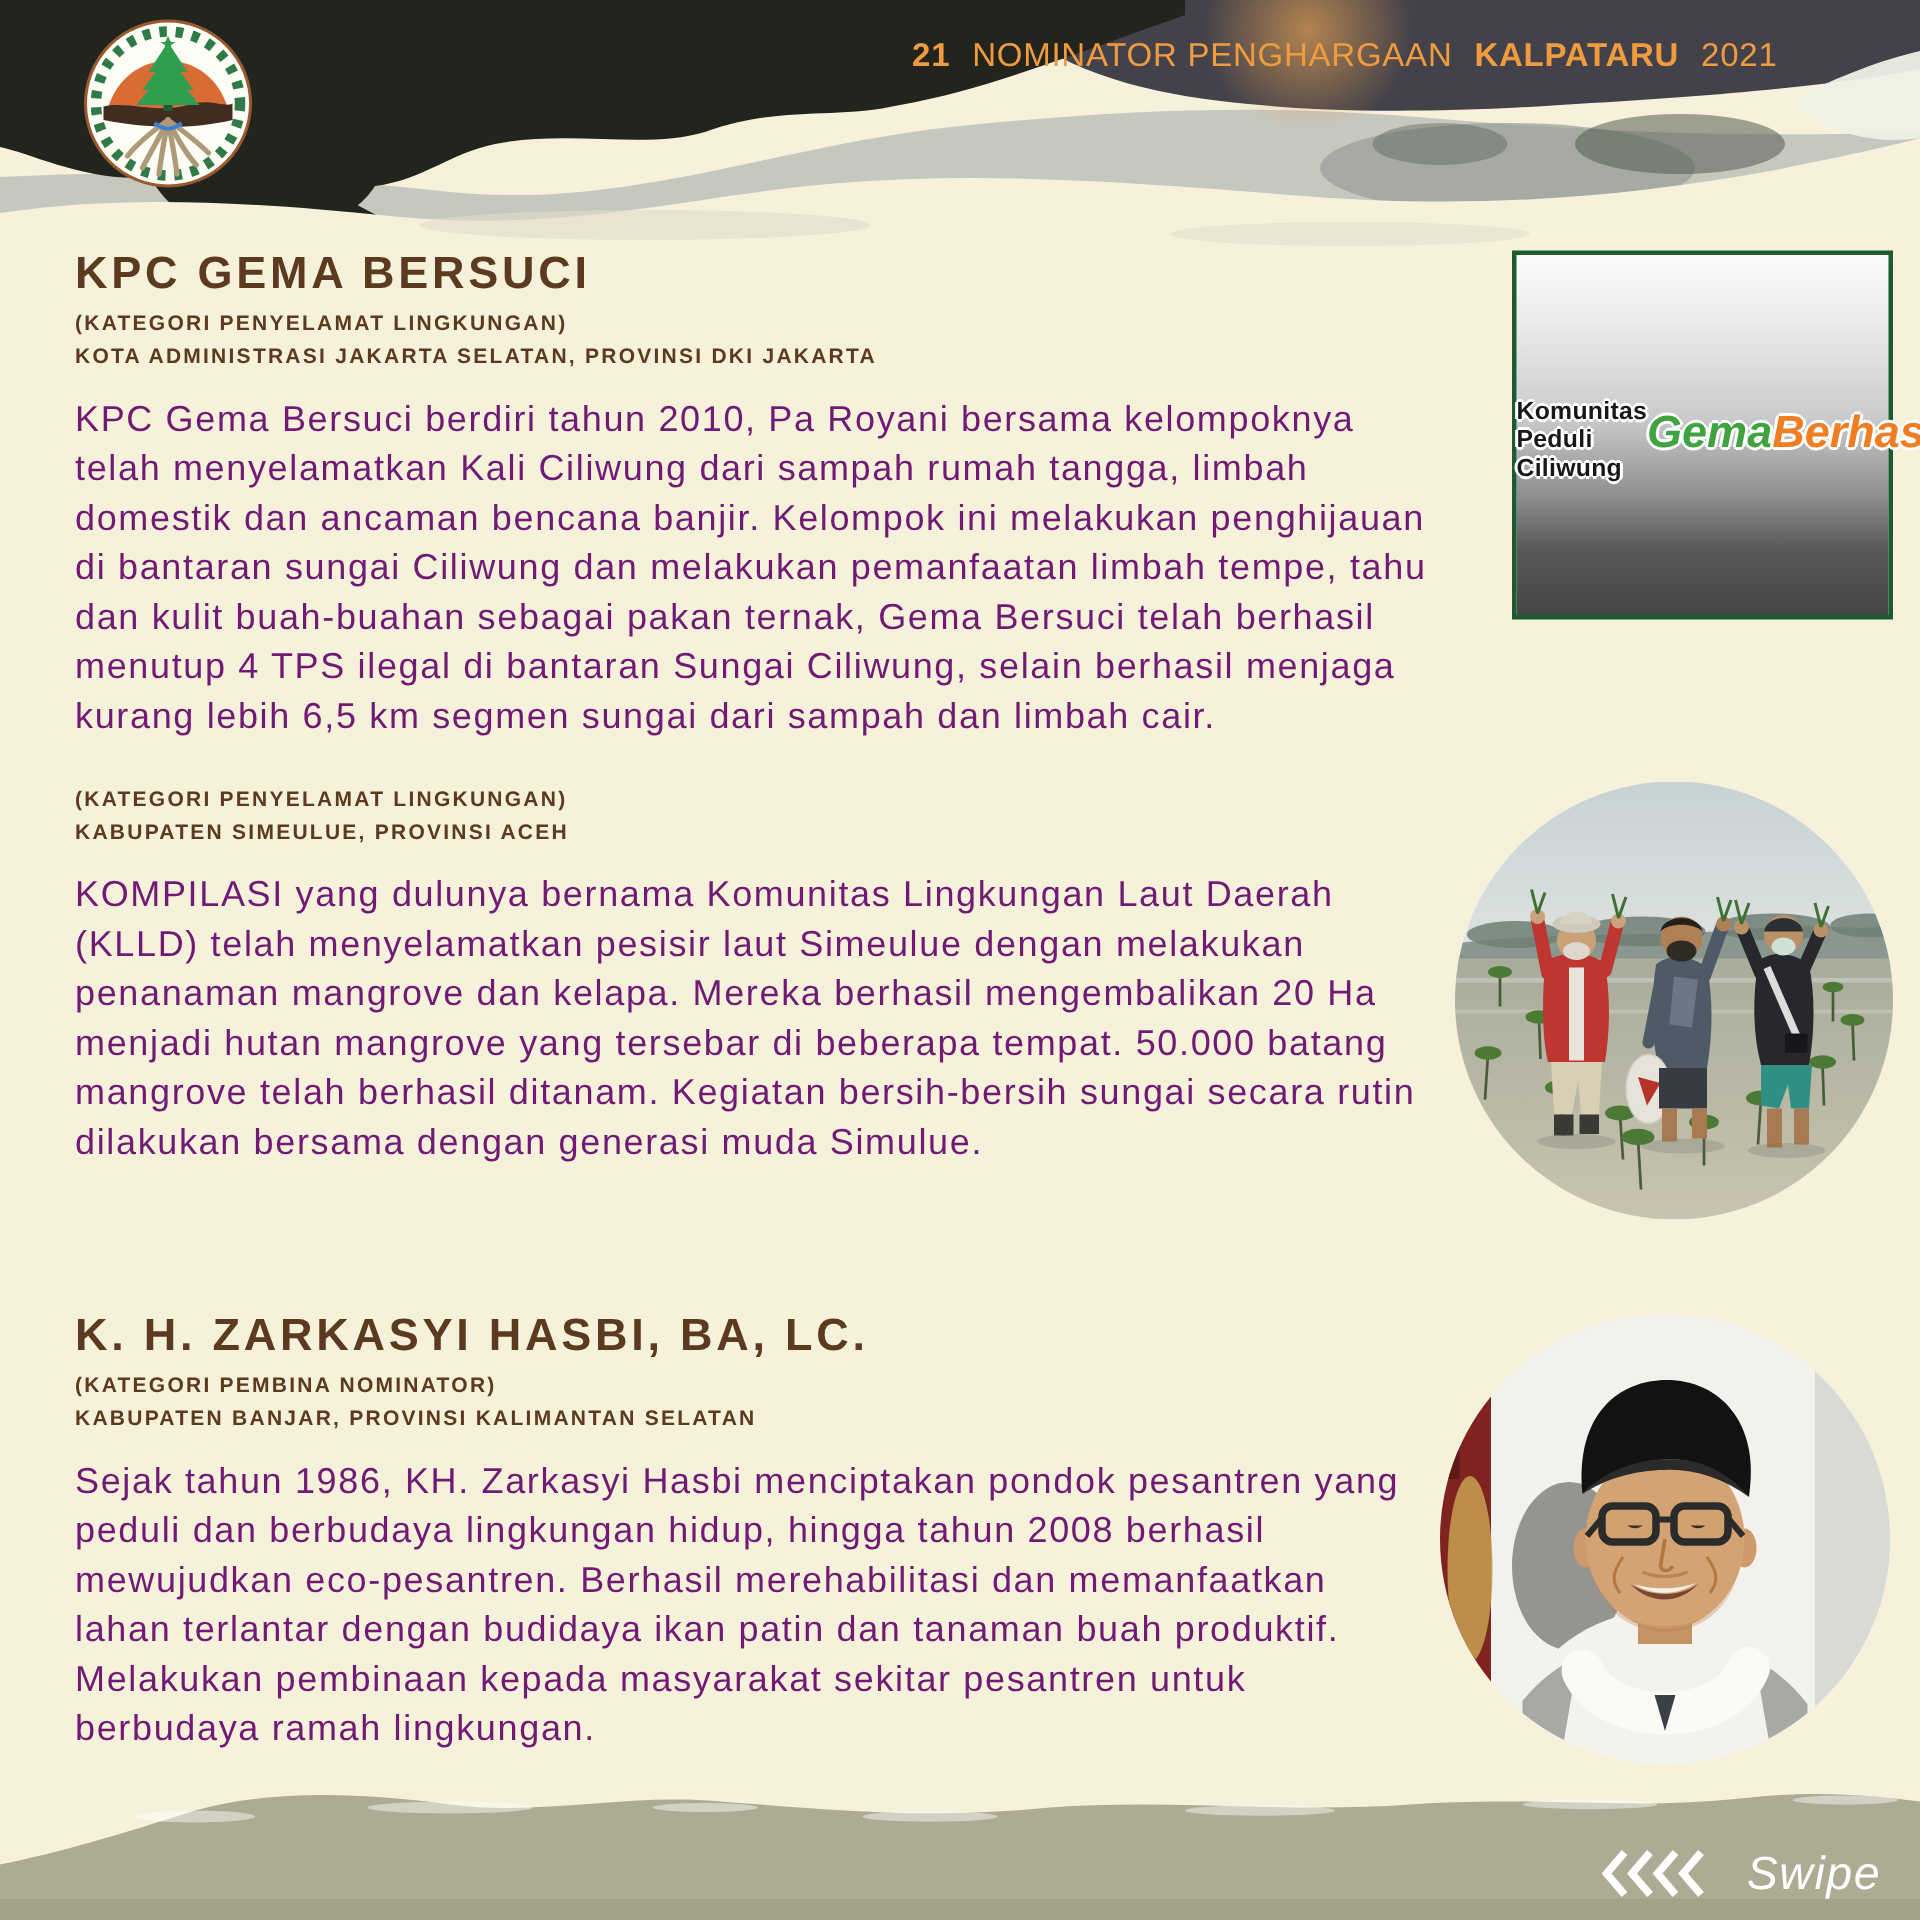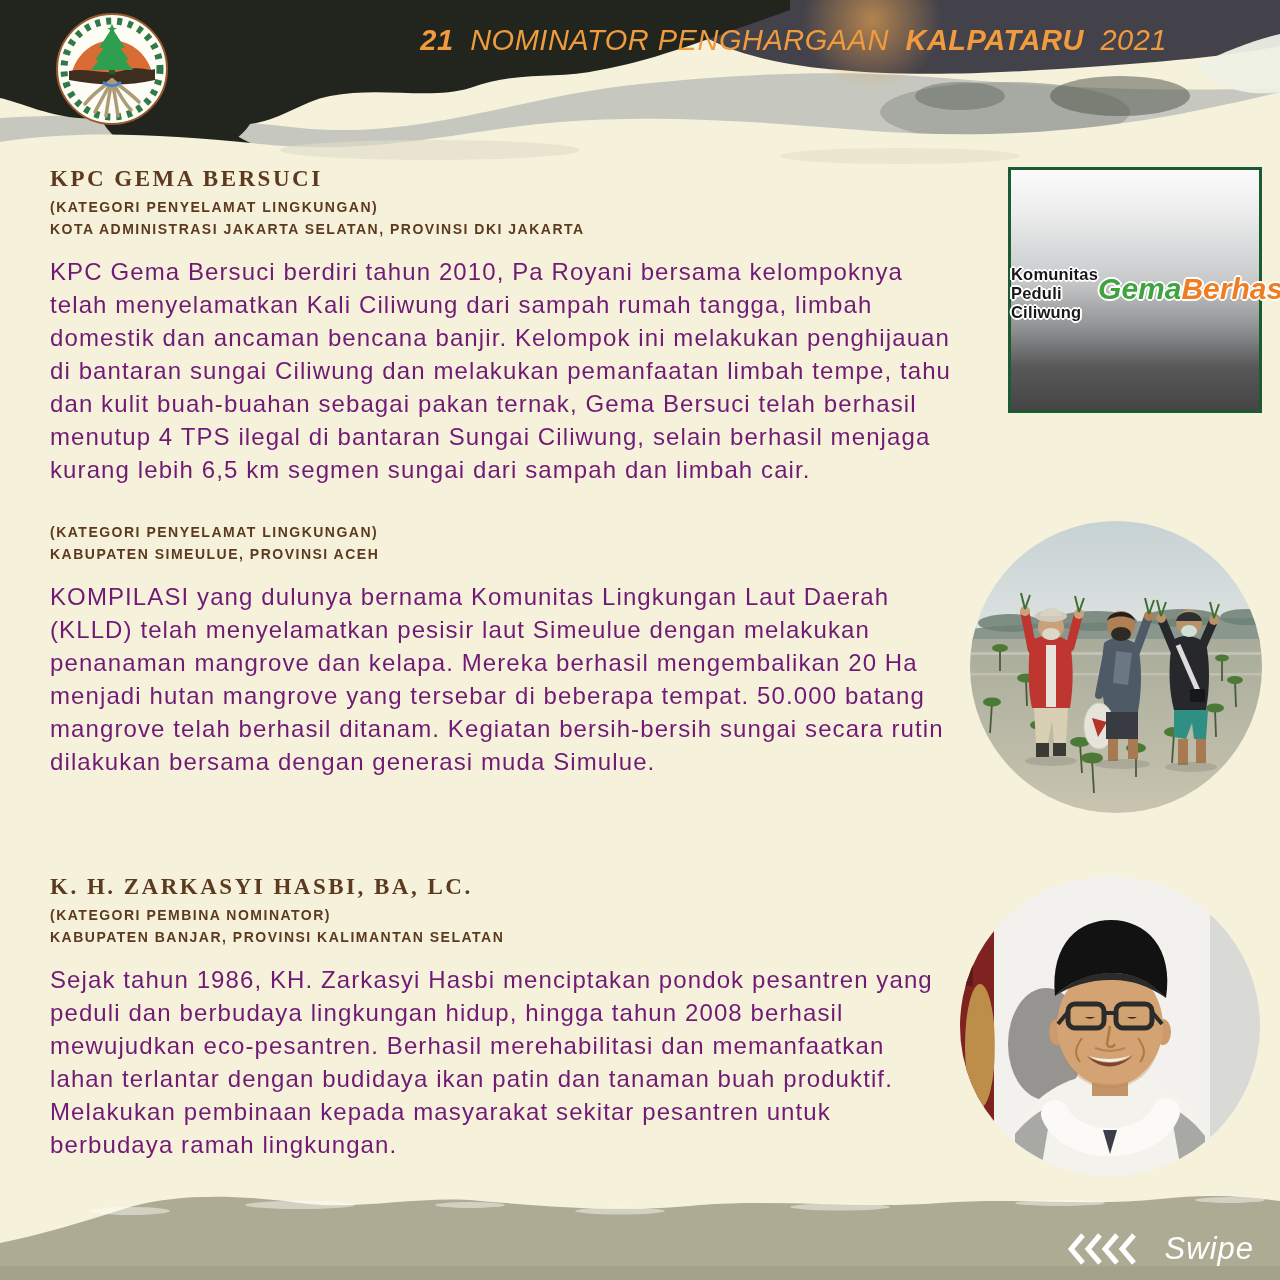--- a/index.html
+++ b/index.html
@@ -1,26 +1,26 @@
 <!DOCTYPE html>
 <html><head>
 <meta charset="utf-8">
 <style>
   html,body{margin:0;padding:0;background:#f6f1da;}
   #page{position:relative;width:1280px;height:1280px;overflow:hidden;
         background:#f6f1da;font-family:"Liberation Sans",sans-serif;}
   .abs{position:absolute;}
   
   #header-art{left:0;top:0;width:1280px;height:215px;}
-  #hdr-title{top:24px;right:113px;color:#f09c3e;font-size:29px;letter-spacing:.5px;white-space:nowrap;font-style:italic;}
+  #hdr-title{top:24px;right:95px;color:#f09c3e;font-size:22px;letter-spacing:.5px;white-space:nowrap;}
   #hdr-title .b{font-weight:bold;}
   #hdr-title span{margin-left:8px;}
   
   .section{left:50px;width:905px;color:#5c3a20;}
-  .sec-title{font-size:23px;font-weight:bold;letter-spacing:2.5px;margin:0 0 7px 0;font-family:Liberation Serif, serif;}
+  .sec-title{font-size:30px;font-weight:bold;letter-spacing:2.5px;margin:0 0 7px 0;}
   .sec-cat,.sec-loc{font-size:14px;font-weight:bold;letter-spacing:1.5px;margin:0 0 6px 0;}
   .sec-body{margin-top:18px;font-size:24px;line-height:33px;letter-spacing:1.1px;color:#701a75;}
   #section-1{top:166px;} #section-1 .sec-body{width:905px;}
   #section-2{top:524px;} #section-2 .sec-body{width:895px;}
   #section-3{top:874px;} #section-3 .sec-body{width:900px;}
   
   #gema-card{left:1008px;top:167px;width:254px;height:246px;box-sizing:border-box;
     border:3px solid #1c5a33;display:flex;flex-direction:row;align-items:center;
     background:linear-gradient(180deg,#fbfbfb 0%,#ececec 18%,#c9cbcd 45%,#8f9193 66%,#585858 82%,#454545 100%);}
   .outline-w{text-shadow:-2px 0 #fff,2px 0 #fff,0 -2px #fff,0 2px #fff,

